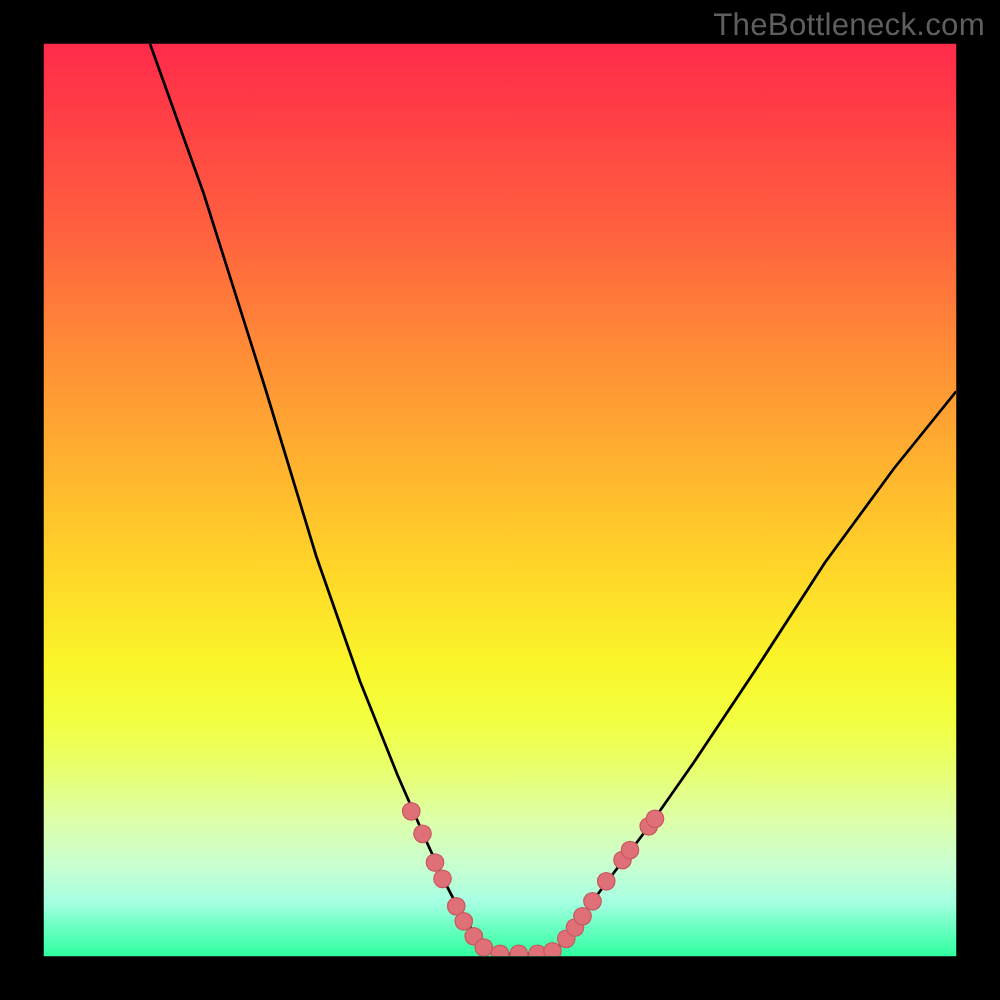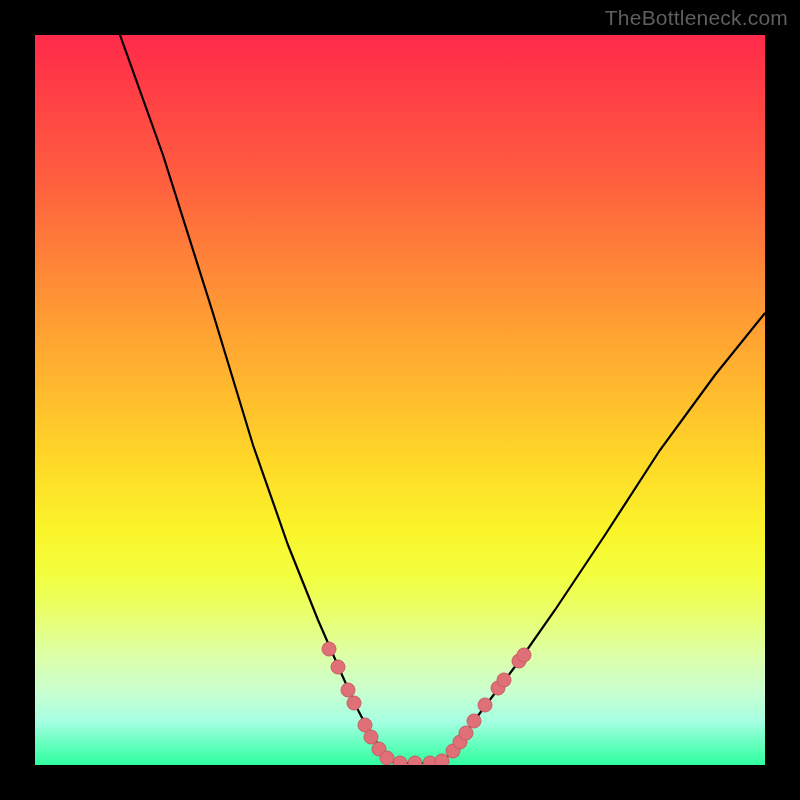--- a/index.html
+++ b/index.html
@@ -39,21 +39,21 @@
       #68ffc0 97%,
       #2fff9f 100%
     );
     overflow: hidden;
   }
   .watermark {
     position: absolute;
     top: 6px;
     right: 12px;
     color: #5f5f5f;
-    font-size: 21px;
+    font-size: 25px;
     font-weight: 400;
     letter-spacing: 0.2px;
     user-select: none;
   }
   svg.curves {
     position: absolute;
     top: 0;
     left: 0;
     width: 730px;
     height: 730px;

